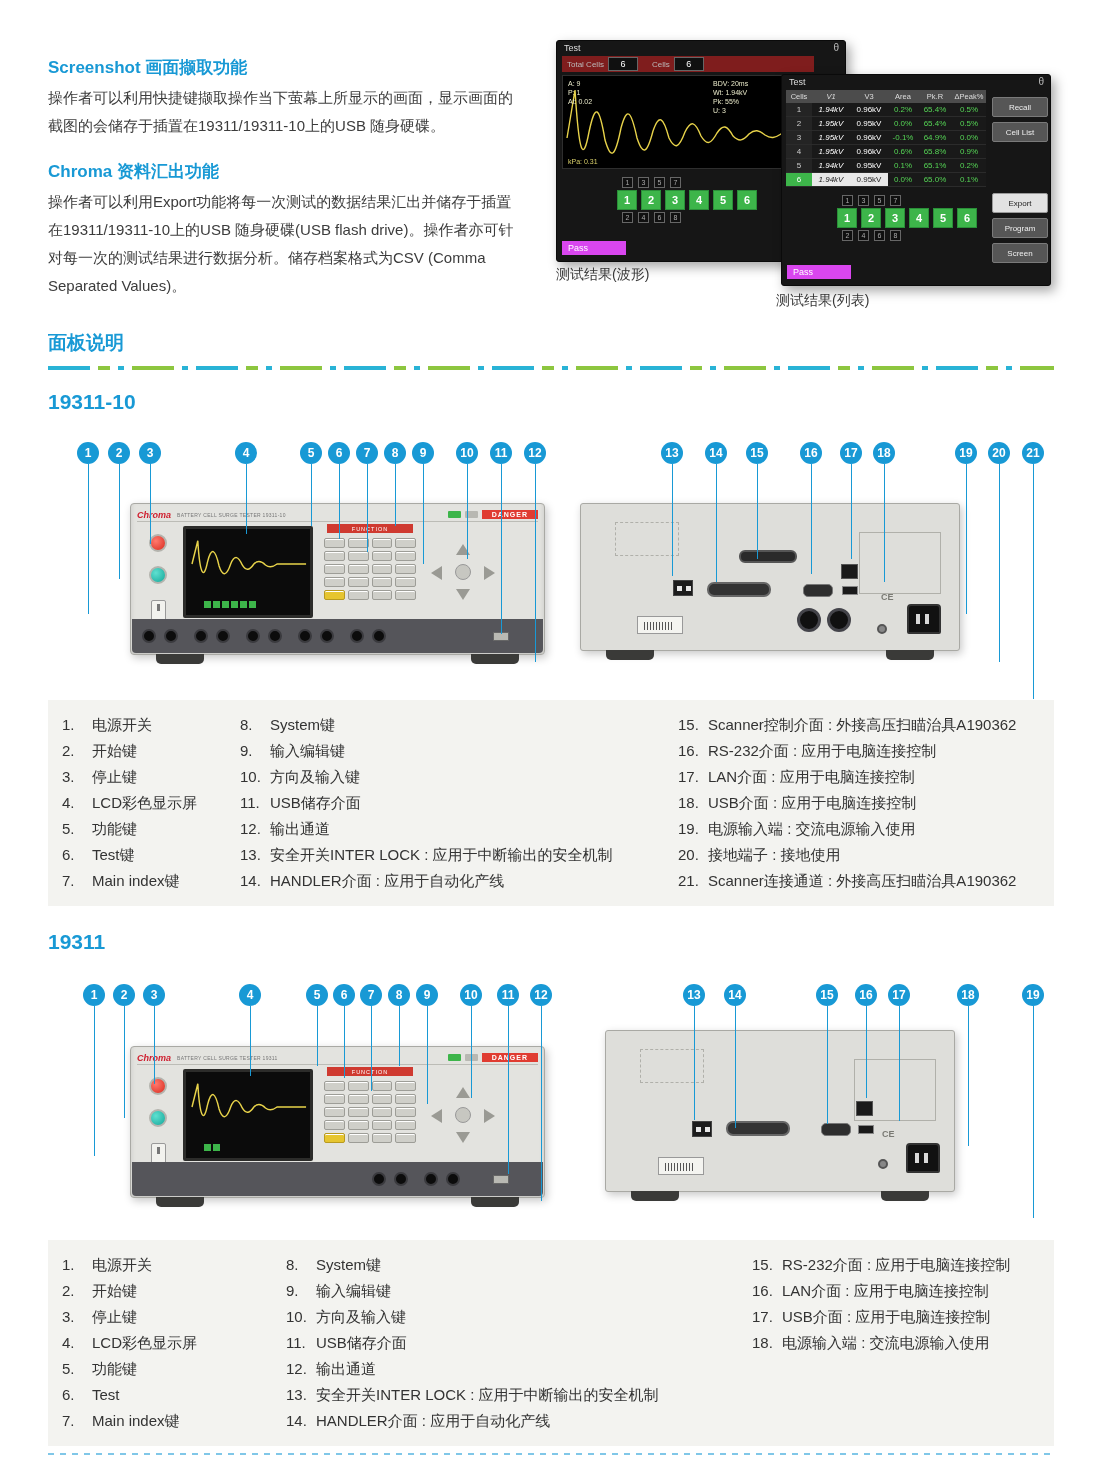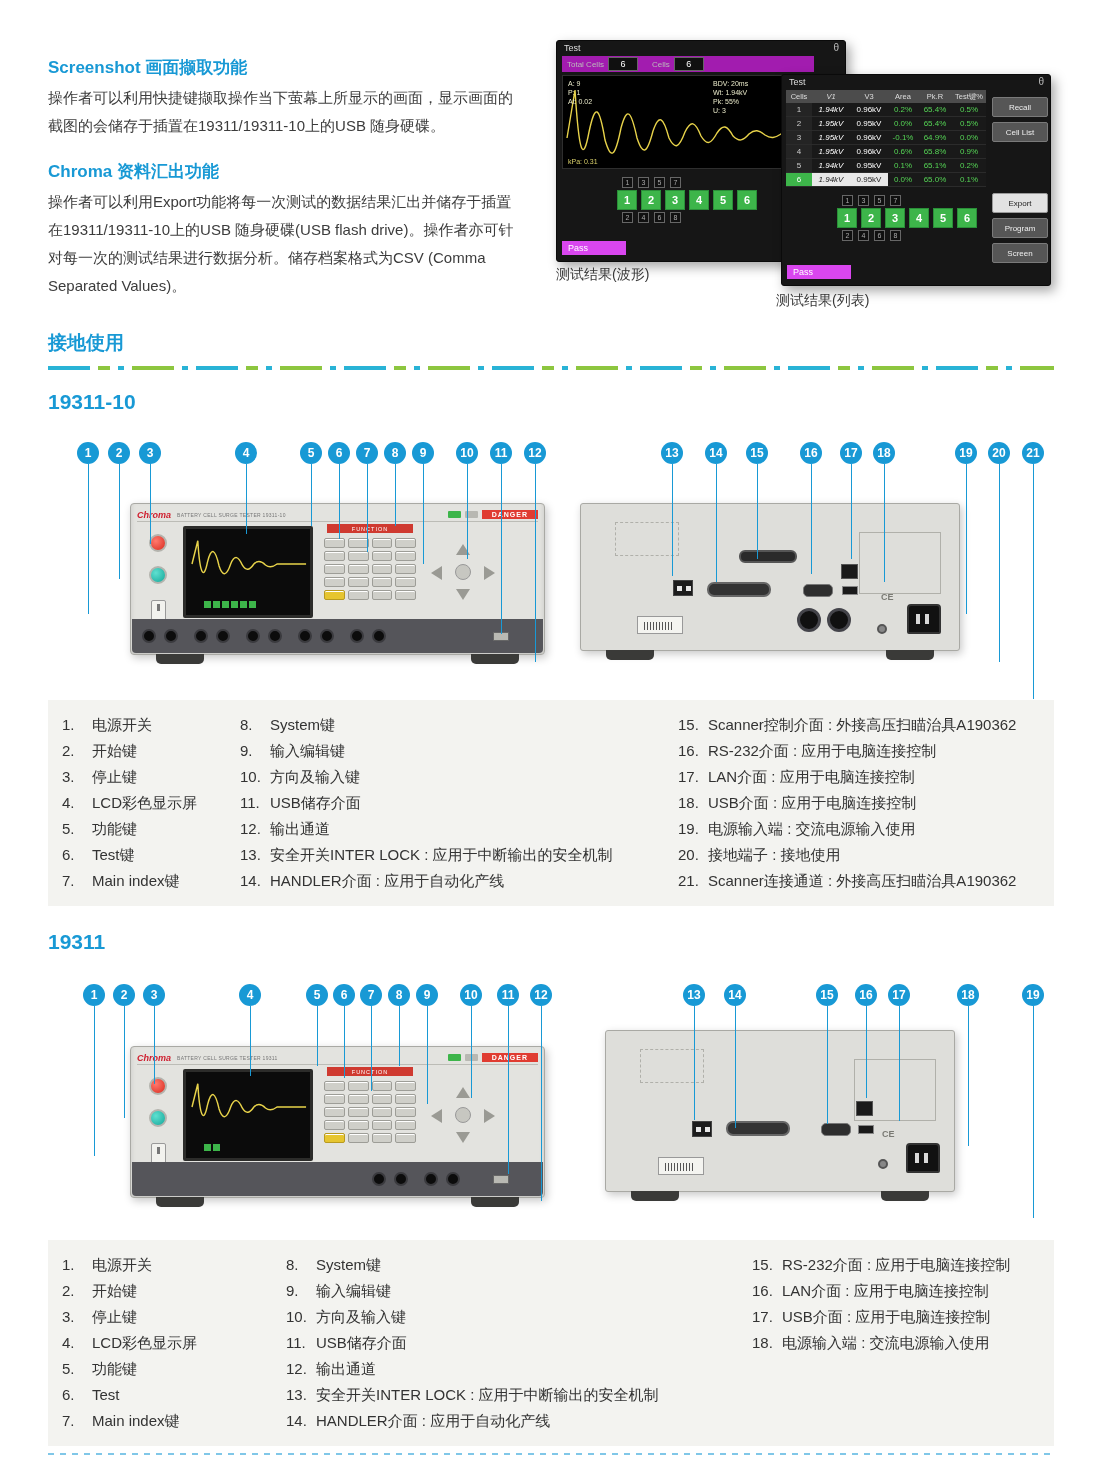--- a/index.html
+++ b/index.html
@@ -12,21 +12,21 @@
   #p-screenshot{position:absolute;left:48px;top:84px;width:478px;font-size:15px;line-height:28px;}
   #h-export{left:48px;top:160px;font-size:17px;}
   #p-export{position:absolute;left:48px;top:188px;width:478px;font-size:15px;line-height:28px;}
 
   
   .screen{position:absolute;background:#161616;border:1px solid #0a0a0a;border-radius:3px;
           box-shadow:4px 5px 12px rgba(0,0,0,.35);}
   .scr-title{position:absolute;left:7px;top:2px;color:#ddd;font-size:9px;}
   .scr-icon{position:absolute;right:6px;top:1px;color:#bbb;font-size:10px;}
   #wave-screen{left:556px;top:40px;width:290px;height:222px;z-index:1;}
-  #wave-header{position:absolute;left:5px;top:15px;width:252px;height:16px;background:#a21caf;
+  #wave-header{position:absolute;left:5px;top:15px;width:252px;height:16px;background:#7f1d1d;
                display:flex;align-items:center;gap:4px;padding:0 5px;}
   .wh-label{color:#bbb;font-size:8px;}
   .wh-value{background:#101010;border:1px solid #666;color:#fff;font-size:9px;width:30px;
             text-align:center;line-height:12px;margin-right:10px;}
   #wave-plot{position:absolute;left:5px;top:34px;width:280px;height:94px;background:#000;border:1px solid #2e2e2e;}
   .readouts{position:absolute;font-size:7px;color:#e9e9c9;line-height:9px;}
   #wave-left{left:5px;top:3px;}
   #wave-right{left:150px;top:3px;}
   #wave-note{position:absolute;left:5px;bottom:3px;font-size:7px;color:#d8cf6a;}
   #wave-overlay{position:absolute;right:3px;bottom:3px;background:#1c1c1c;border:1px solid #555;
@@ -229,21 +229,21 @@
   <div class="screen" id="list-screen">
     <span class="scr-title">Test</span>
     <span class="scr-icon">θ</span>
     <div id="list-table">
         <div class="lt-head">
           <span class="ltc c0">Cells</span>
           <span class="ltc c1">V1</span>
           <span class="ltc c2">V3</span>
           <span class="ltc c3">Area</span>
           <span class="ltc c4">Pk.R</span>
-          <span class="ltc c5">Test键%</span>
+          <span class="ltc c5">ΔPeak%</span>
         </div>
         <div class="lt-row">
           <span class="ltc c0">1</span>
           <span class="ltc c1">1.94kV</span>
           <span class="ltc c2">0.96kV</span>
           <span class="ltc c3">0.2%</span>
           <span class="ltc c4">65.4%</span>
           <span class="ltc c5">0.5%</span>
         </div>
         <div class="lt-row">
@@ -315,21 +315,21 @@
           <span>6</span>
           <span>8</span>
         </div>
       </div>
     <div class="pass-bar">Pass</div>
   </div>
 
   <div class="caption" id="cap-wave">测试结果(波形)</div>
   <div class="caption" id="cap-list">测试结果(列表)</div>
 
-  <h2 class="h-blue" id="panel-title">接地使用</h2>
+  <h2 class="h-blue" id="panel-title">面板说明</h2>
   <div id="divider"></div>
   <h2 class="h-blue" id="model1-title">19311-10</h2>
   <h2 class="h-blue" id="model2-title">19311</h2>
 
   <div id="callout-layer">
       <div class="cline" style="left: 88px; top: 464px; height: 150px;"></div>
       <div class="callout" style="left: 77px; top: 442px;">1</div>
       <div class="cline" style="left: 119px; top: 464px; height: 115px;"></div>
       <div class="callout" style="left: 108px; top: 442px;">2</div>
       <div class="cline" style="left: 150px; top: 464px; height: 80px;"></div>

